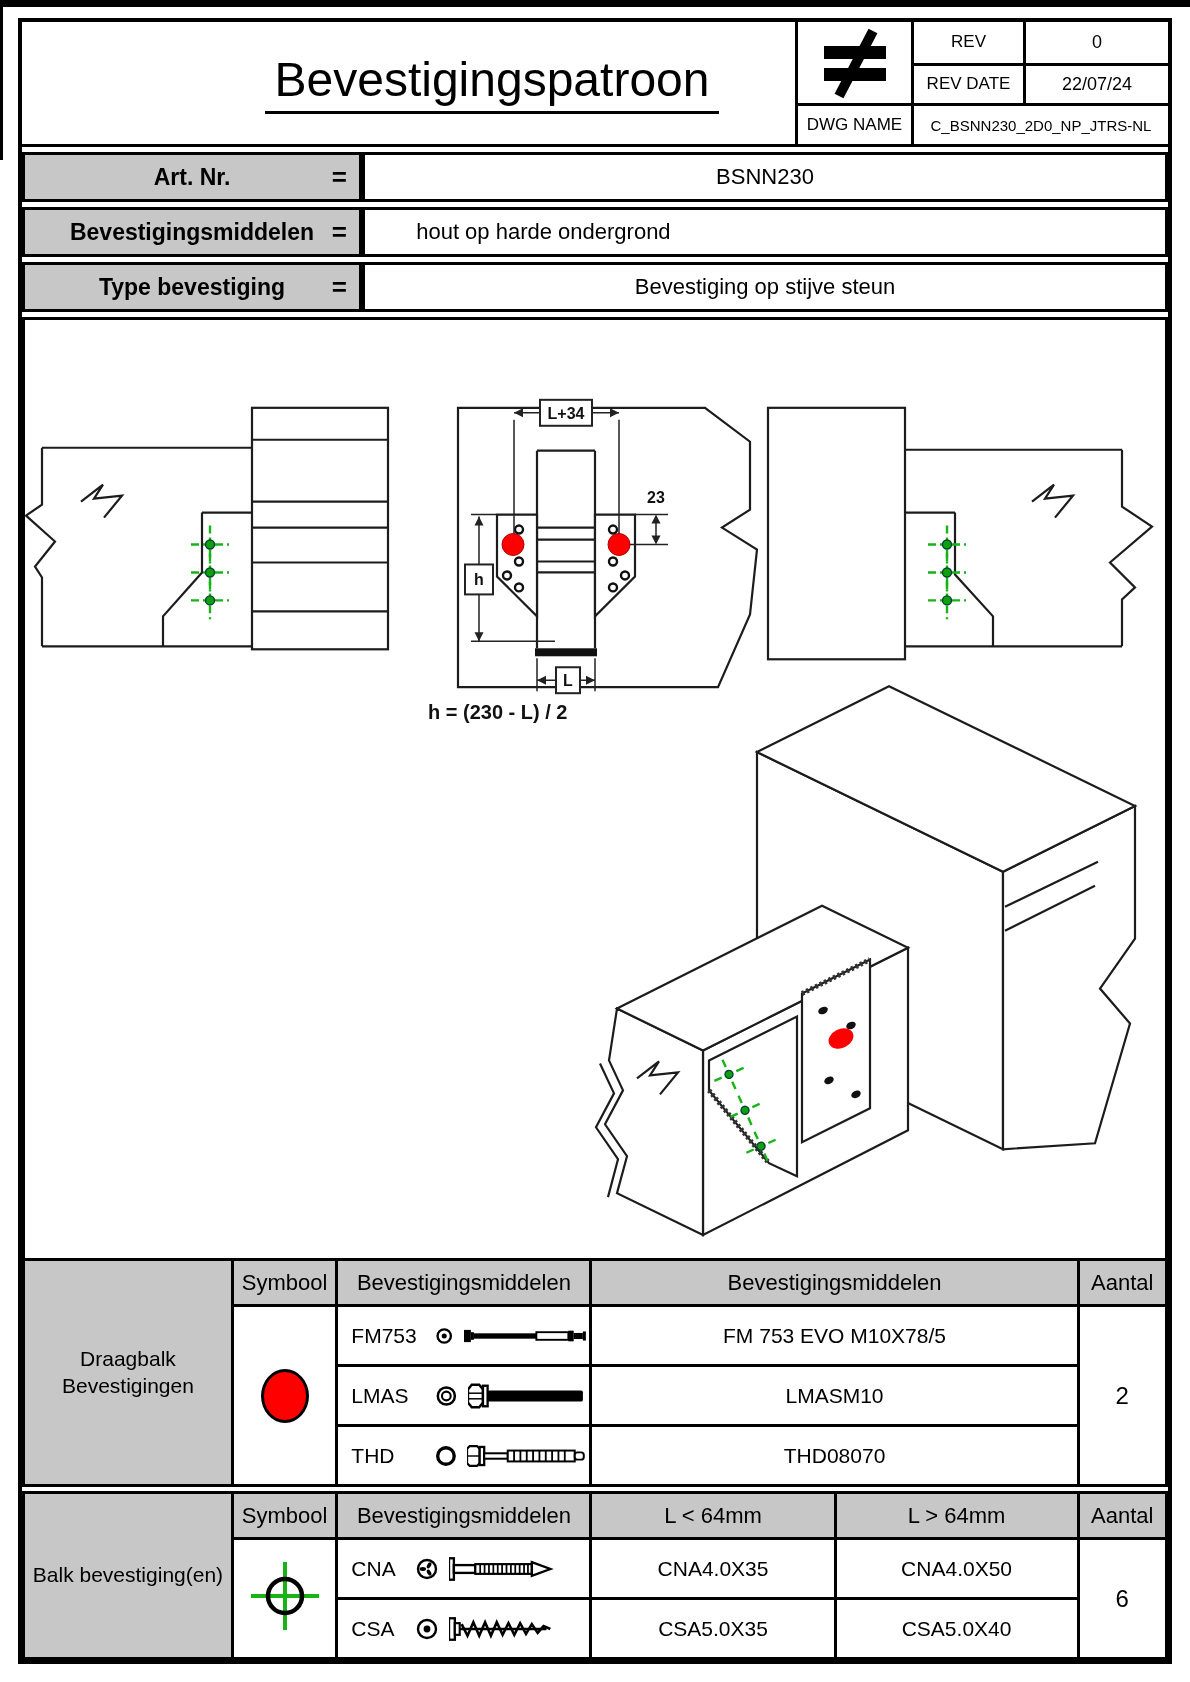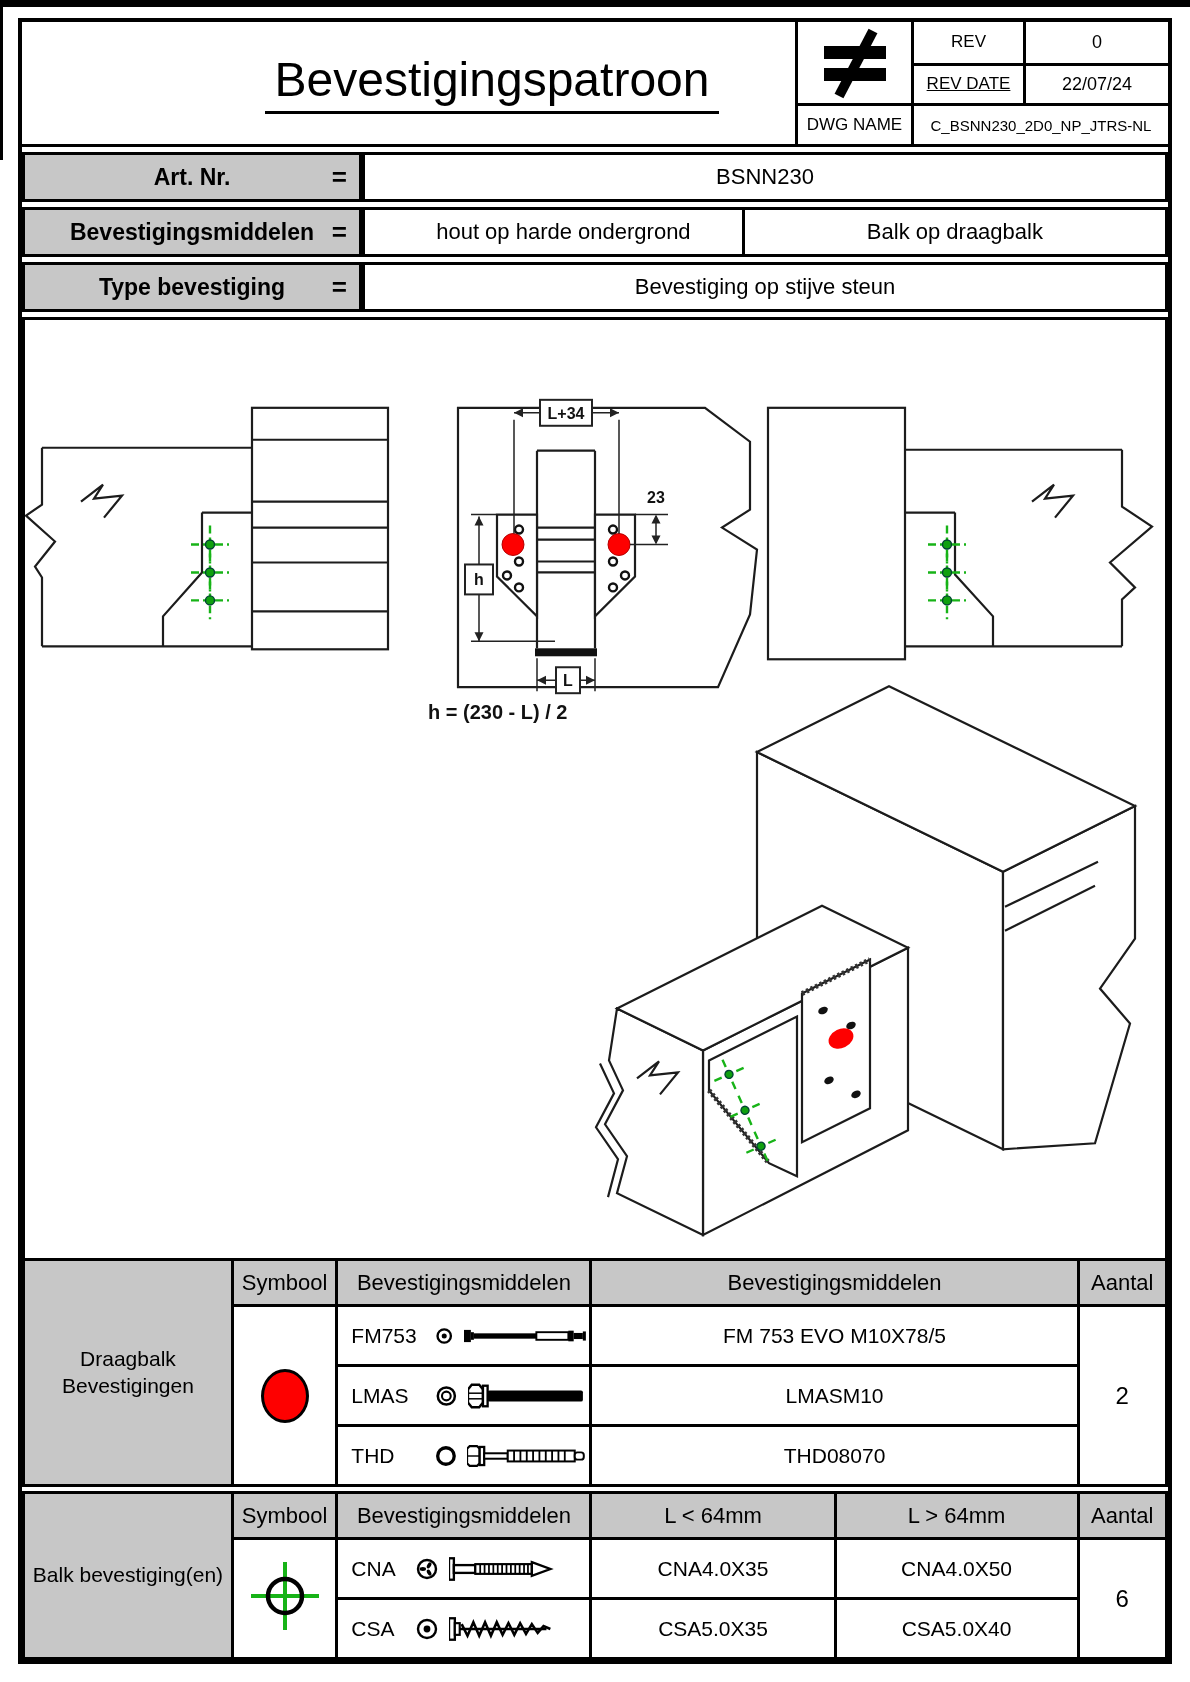--- a/index.html
+++ b/index.html
@@ -18,34 +18,34 @@
   .logo .reg{position:absolute;right:2px;bottom:1px;font-size:9px;font-family:"Liberation Sans",sans-serif;}
   .ttl{position:absolute;left:190px;right:396px;top:0;height:100%;display:flex;align-items:center;justify-content:center;}
   .ttl span{font-size:48px;letter-spacing:0px;border-bottom:3px solid #000;padding:0 10px 4px 10px;}
   .rev{position:absolute;top:0;right:0;width:373px;height:100%;display:grid;
        grid-template-columns:113px 112px 1fr;grid-template-rows:1fr 1fr 1fr;border-left:3px solid #000;box-sizing:border-box;}
   .rev>div{border-left:3px solid #000;border-top:3px solid #000;display:flex;align-items:center;justify-content:center;
            font-size:17px;box-sizing:border-box;}
   .rev .c-sym{grid-row:1/3;grid-column:1;border-left:none;border-top:none;}
   .rev .c-rl{grid-row:1;grid-column:2;border-top:none;}
   .rev .c-rv{grid-row:1;grid-column:3;border-top:none;font-size:18px;}
-  .rev .c-dl{grid-row:2;grid-column:2;text-decoration:underline;}
+  .rev .c-dl{grid-row:2;grid-column:2;}
   .rev .c-dv{grid-row:2;grid-column:3;font-size:18px;}
   .rev .c-nl{grid-row:3;grid-column:1;border-left:none;}
   .rev .c-nv{grid-row:3;grid-column:2/4;font-size:15px;}
   
   .gap{height:5px;flex:0 0 auto;}
   .irow{display:flex;height:50px;flex:0 0 auto;}
   .irow .lab{position:relative;flex:0 0 340px;background:#c7c7c7;border:3px solid #000;box-sizing:border-box;
              display:flex;align-items:center;justify-content:center;font-weight:700;font-size:23px;}
   .irow .lab .eq{position:absolute;right:12px;font-size:26px;font-weight:700;}
   .irow .vals{flex:1;border:3px solid #000;box-sizing:border-box;display:flex;}
   .irow .vc{flex:1;display:flex;align-items:center;justify-content:center;font-size:22px;}
   .irow .vc + .vc{border-left:3px solid #000;}
-  .irow .vc.w45{flex:0 0 44.6%;padding-left:20px;}
+  .irow .vc.w45{flex:0 0 44.6%;}
   
   .panel{position:relative;flex:1 1 auto;min-height:0;border:3px solid #000;border-bottom:none;box-sizing:border-box;}
   .panel svg{position:absolute;inset:0;width:100%;height:100%;}
   .ln{stroke:#1c1c1c;stroke-width:2.2;fill:none;}
   .fw{stroke:#1c1c1c;stroke-width:2.2;fill:#fff;}
   .dim{stroke:#222;stroke-width:1.5;fill:none;}
   .arr{fill:#222;stroke:none;}
   .dbx{fill:#fff;stroke:#222;stroke-width:2;}
   .dtx{font:700 16px "Liberation Sans",sans-serif;fill:#111;}
   .ftx{font:700 20px "Liberation Sans",sans-serif;fill:#111;}
@@ -106,21 +106,20 @@
         </div>
     </div>
     <div class="gap"></div>
     <div class="irow">
       <div class="lab">
         <span>Bevestigingsmiddelen</span>
         <span class="eq">=</span>
       </div>
       <div class="vals">
         <div class="vc w45">hout op harde ondergrond</div>
-        <div class="vc">Balk op draagbalk</div>
       </div>
     </div>
     <div class="gap"></div>
     <div class="irow">
       <div class="lab">
         <span>Type bevestiging</span>
         <span class="eq">=</span>
       </div>
       <div class="vals">
           <div class="vc">Bevestiging op stijve steun</div>

